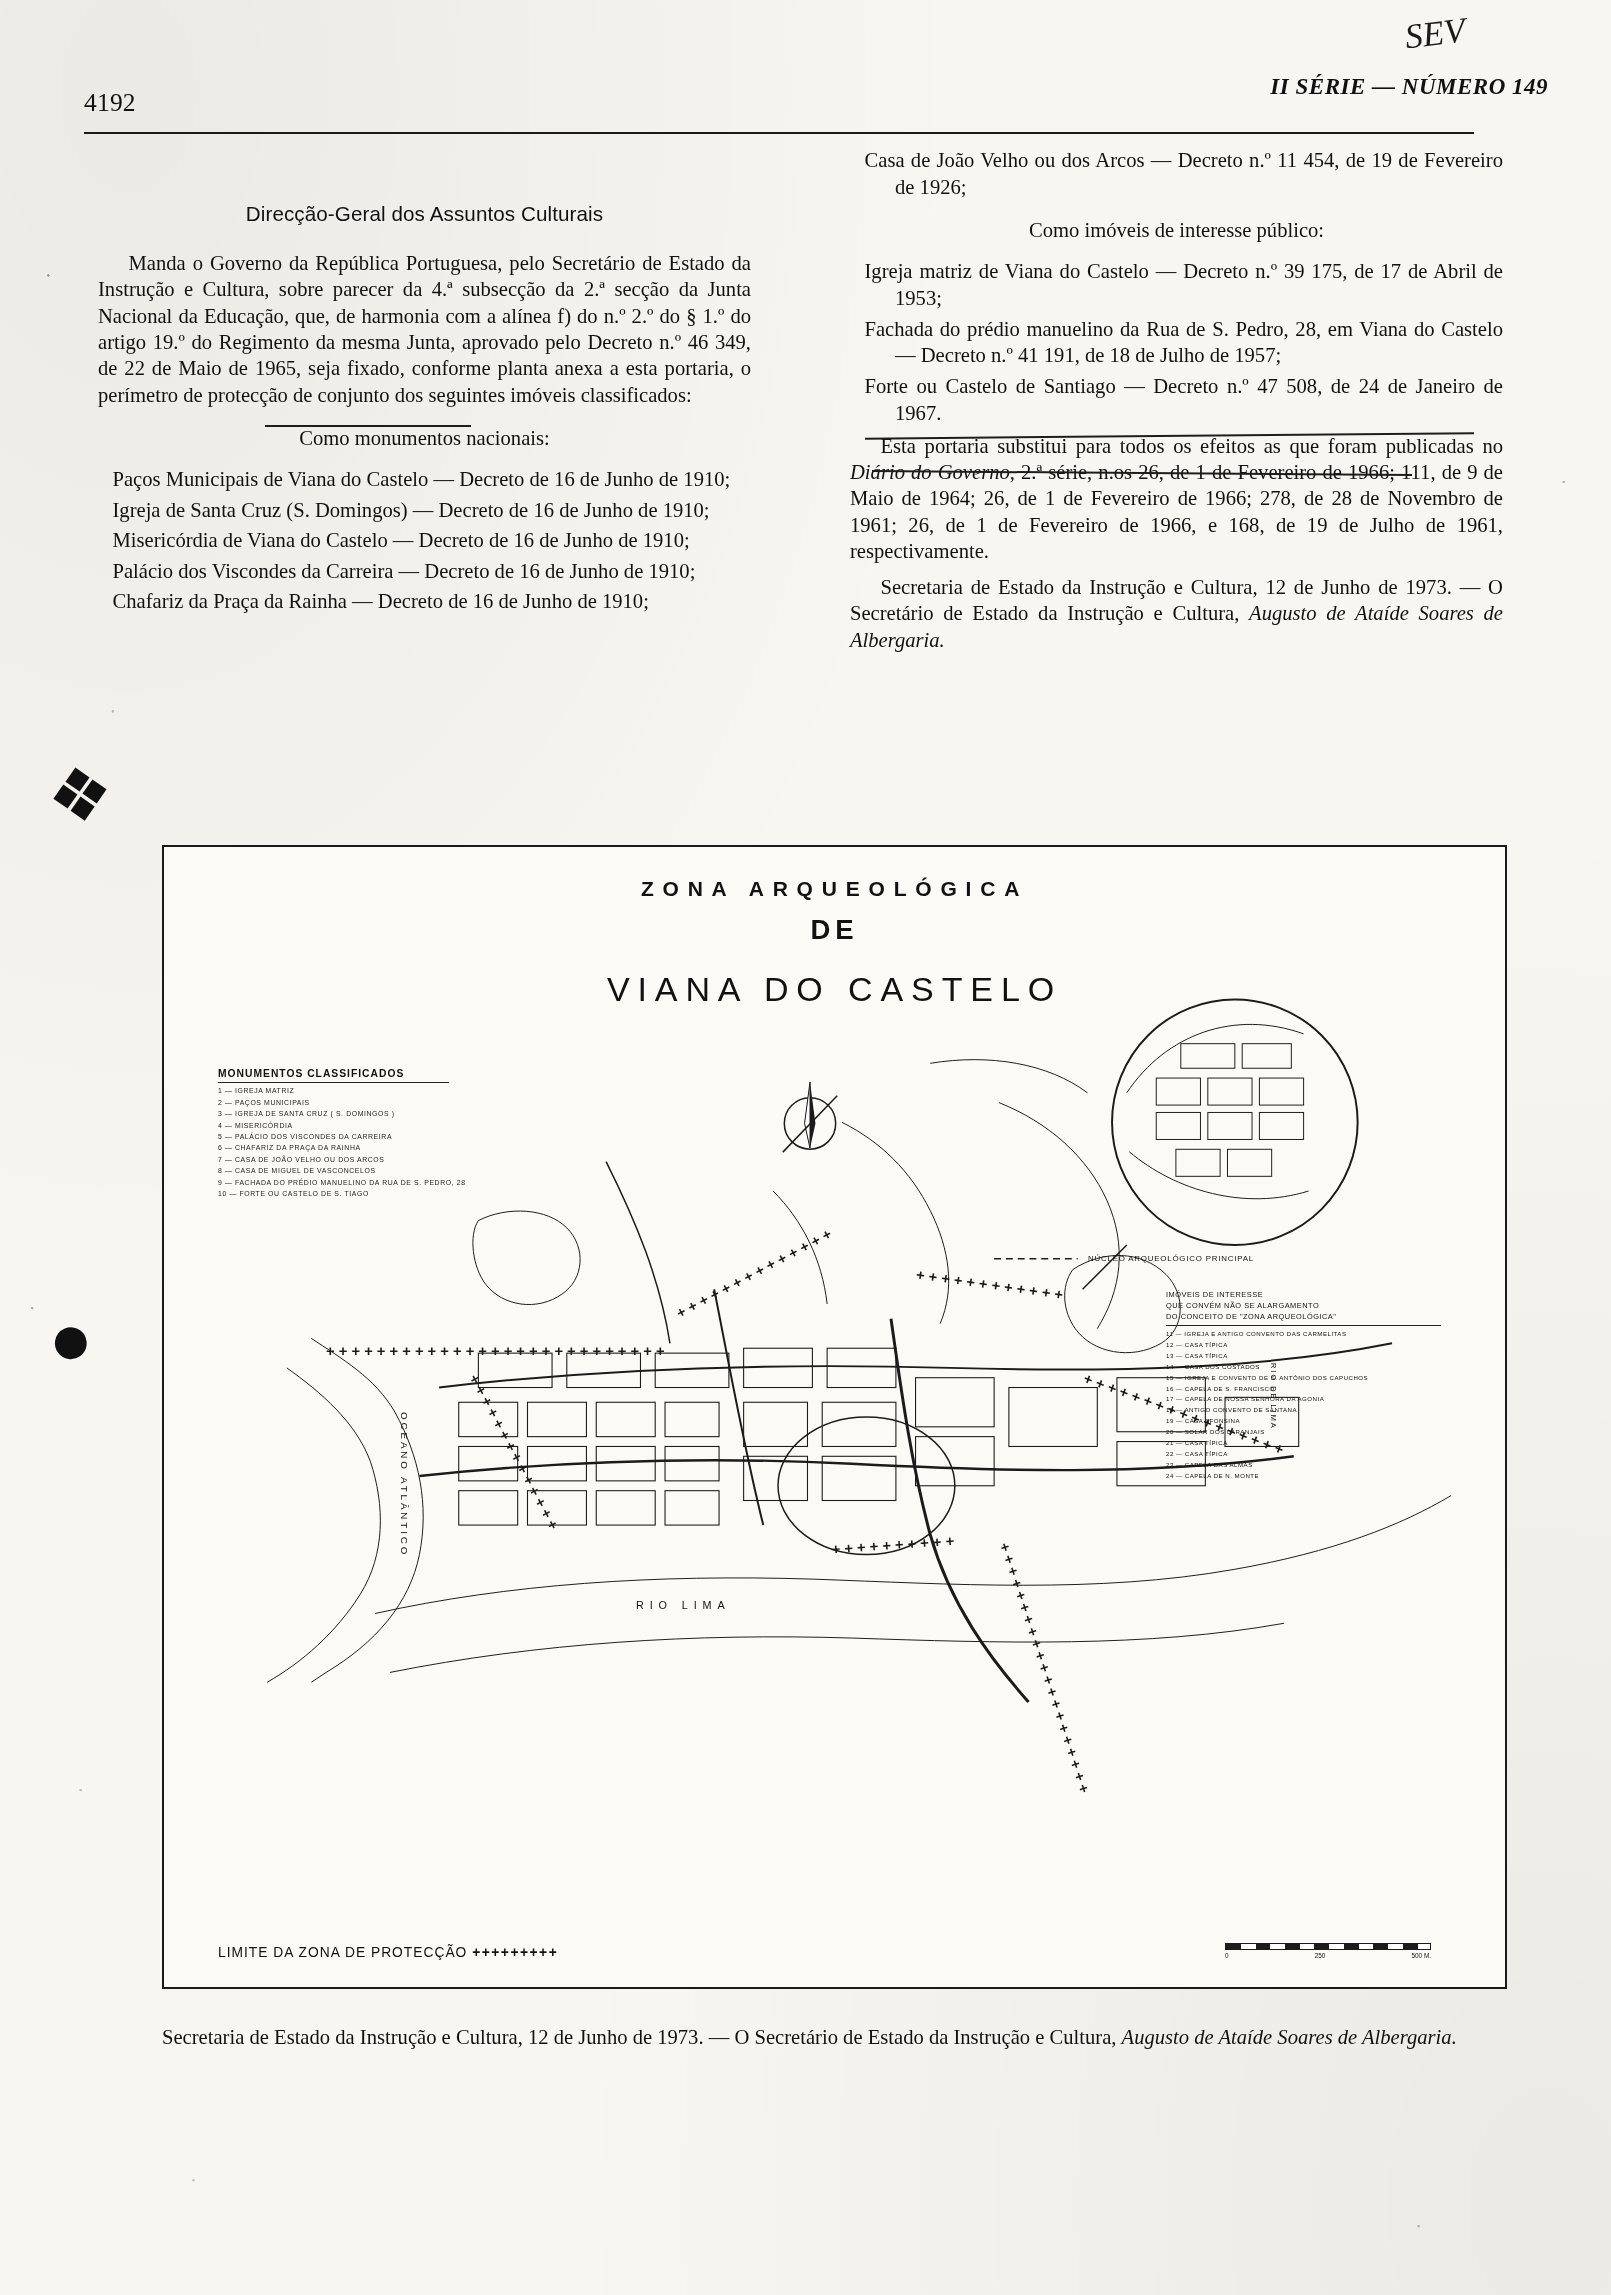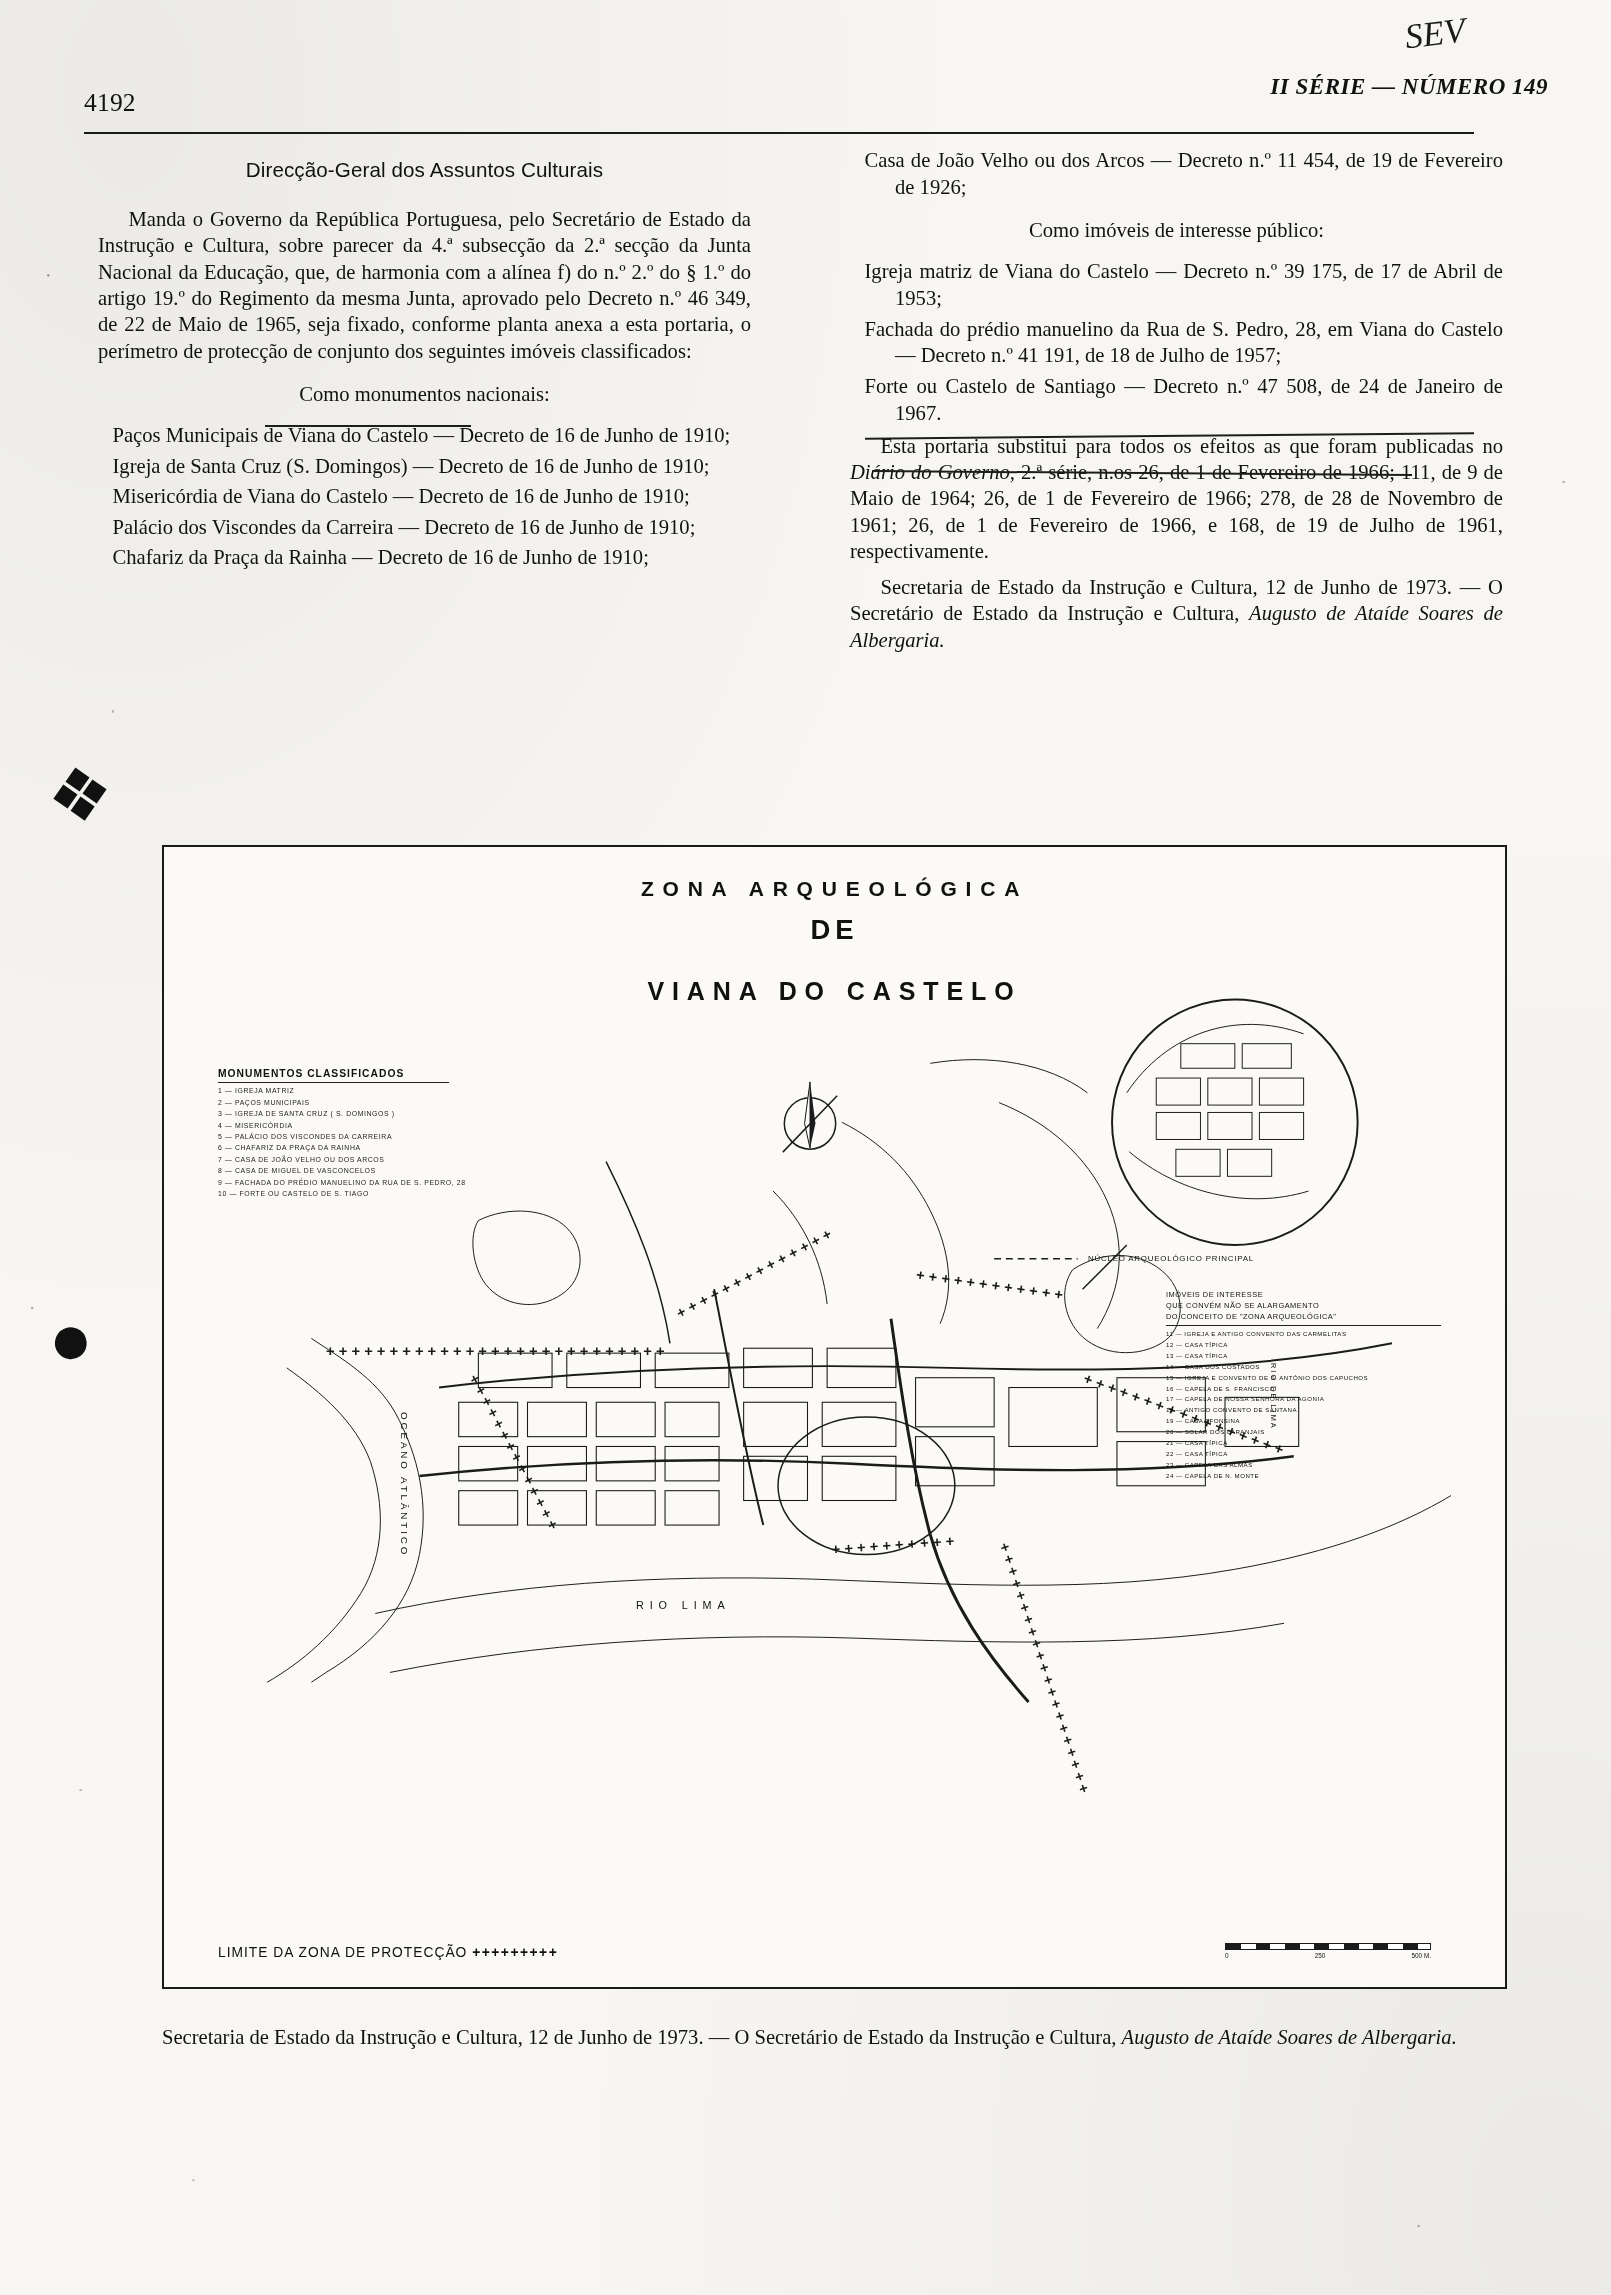--- a/index.html
+++ b/index.html
@@ -53,21 +53,21 @@
     position:absolute; right:147px; top:13.8px;
     font-family:"Liberation Serif", serif;
     font-size:35px; font-style:italic; transform:rotate(-7deg);
     color:#1b1b1b;
   }
 
   
   .col { position:absolute; width:653px; font-size:20.6px; line-height:1.28; text-align:justify; }
   .col.left  { left:98px;  top:157px; }
   .col.right { left:850px; top:147px; }
-  .deptitle { font-family:"Liberation Sans", sans-serif; font-size:20.6px; text-align:center; margin-bottom:22.6px; letter-spacing:0.1px;}
+  .deptitle { font-family:"Liberation Sans", sans-serif; font-size:20.6px; text-align:center; margin-bottom:22.6px; letter-spacing:0.1px;margin-top:44px;}
   p.body { margin:0 0 9.8px 0; text-indent:30.5px; }
   .subhead { margin:16.7px 0 14.7px 0; text-align:center; }
   ul.items { list-style:none; margin:0 0 5.9px 0; padding:0; }
   ul.items li { margin:0 0 3.9px 0; padding-left:45px; text-indent:-30.5px; line-height:1.3; }
   .it { font-style:italic; }
 
   
   .pen-line1 { position:absolute; left:865px; top:435px; width:609px; height:2px; background:#1d1d1d; transform:rotate(-0.5deg); }
   .pen-line2 { position:absolute; left:872px; top:472px; width:540px; height:2px; background:#1d1d1d; transform:rotate(0.4deg); }
   .pen-line3 { position:absolute; left:265px; top:425px; width:206px; height:1.5px; background:#1d1d1d; }
@@ -79,21 +79,21 @@
 
   
   .figure {
     position:absolute; left:162px; top:845px; width:1341px; height:1140px;
     border:2px solid #1a1a1a; background:#fbfaf6;
     overflow:hidden;
   }
   .map-title { text-align:center; margin-top:29.5px; font-family:"Liberation Sans", sans-serif; }
   .map-title .l1 { font-size:21px; letter-spacing:8.8px; font-weight:bold; }
   .map-title .l2 { font-size:27.5px; letter-spacing:4.9px; font-weight:bold; margin-top:13.8px; }
-  .map-title .l3 { font-size:25px; letter-spacing:7.9px; font-weight:bold; margin-top:31px; }
+  .map-title .l3 { font-size:34px; letter-spacing:7.9px; font-weight:normal; margin-top:24px; }
 
   .legend-box { position:absolute; left:54px; top:221px; width:231px; }
   .legend-title { font-family:"Liberation Sans", sans-serif; font-size:10.3px; letter-spacing:1px; font-weight:bold; border-bottom:1px solid #222; padding-bottom:2.5px; margin-bottom:4.9px;}
   .legend-item { font-family:"Liberation Sans", sans-serif; font-size:6.9px; letter-spacing:0.6px; color:#1c1c1c; margin-bottom:4.4px; white-space:nowrap; }
 
   .right-legend { position:absolute; left:1002px; top:442px; width:275px; }
   .right-legend .rl-head { font-family:"Liberation Sans", sans-serif; font-size:7.4px; letter-spacing:0.5px; line-height:1.5; border-bottom:1px solid #222; padding-bottom:2.9px; margin-bottom:3.9px;}
   .right-legend .rl-item { font-family:"Liberation Sans", sans-serif; font-size:6.1px; letter-spacing:0.5px; margin-bottom:3.9px; white-space:nowrap; }
 
   .nucleo-label { position:absolute; left:924px; top:407px; font-family:"Liberation Sans", sans-serif; font-size:7.9px; letter-spacing:0.8px; }

